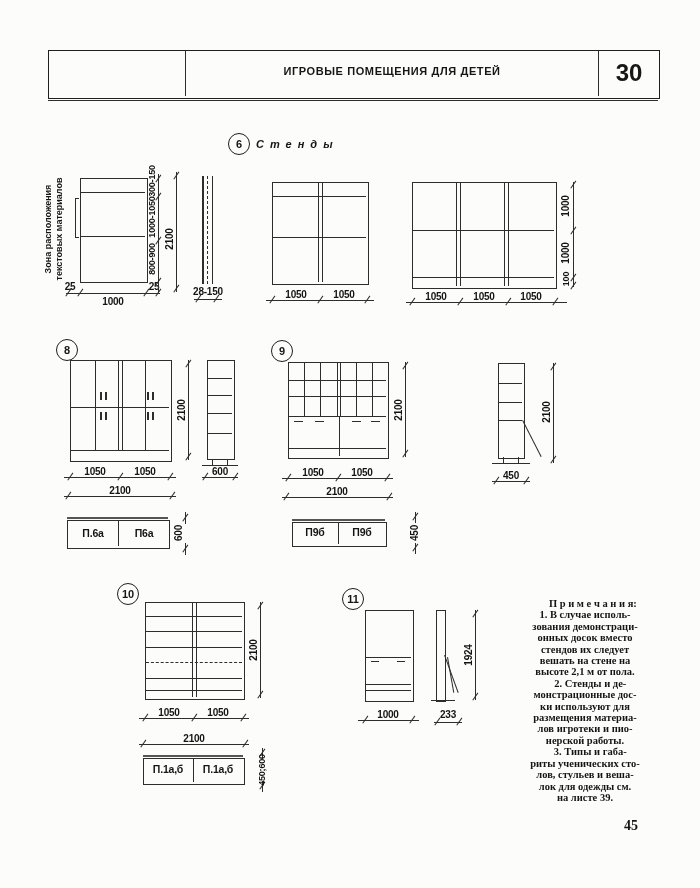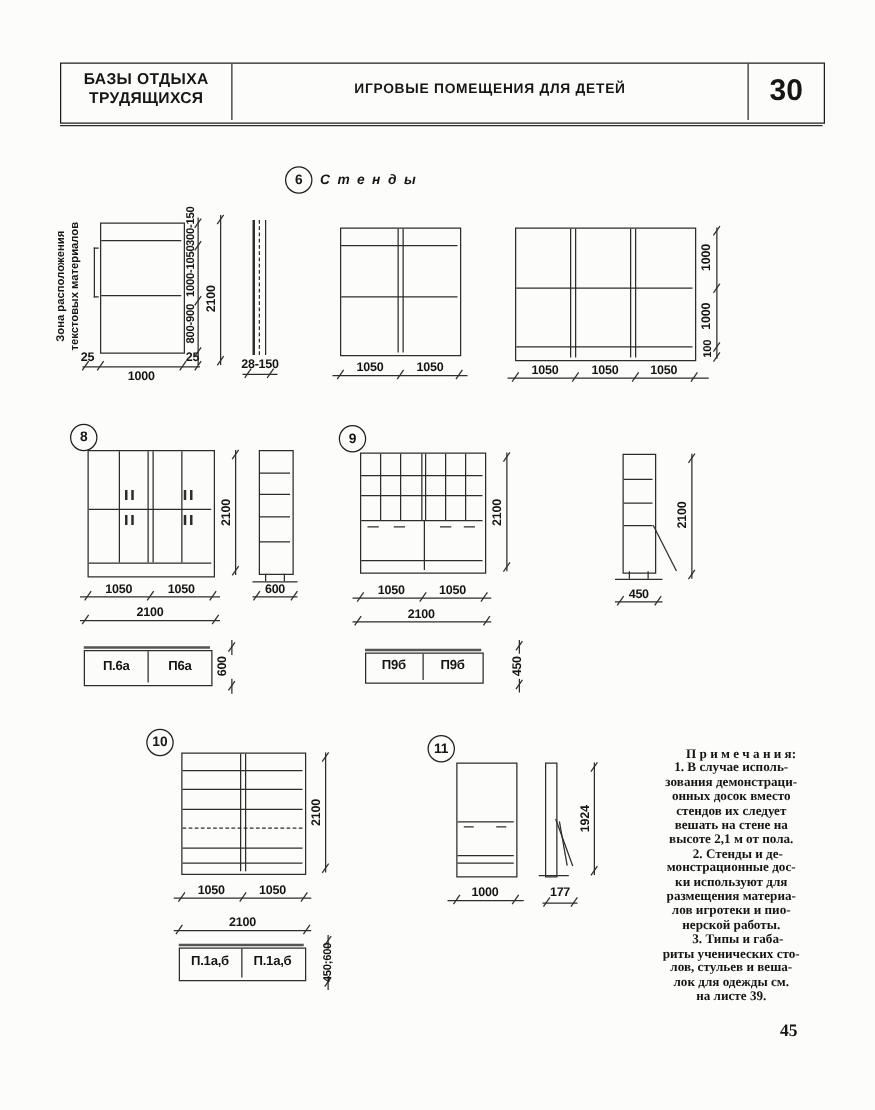--- a/index.html
+++ b/index.html
@@ -39,22 +39,20 @@
 </style>
 </head>
 <body>
 
 <div class="sheet">
 
   <div class="hdr-box"></div>
   <div class="vl" style="left:185px;top:51px;height:45px;"></div>
   <div class="vl" style="left:598px;top:51px;height:45px;"></div>
   <div class="hl" style="left:48px;top:99.5px;width:610px;"></div>
-  <div class="hdr-left">БАЗЫ ОТДЫХА
-ТРУДЯЩИХСЯ</div>
   <div class="hdr-center">ИГРОВЫЕ ПОМЕЩЕНИЯ ДЛЯ ДЕТЕЙ</div>
   <div class="hdr-num">30</div>
 
   <div class="badge" style="left:228px;top:133px;">6</div>
   <div class="ab spaced" style="left:256px;top:138px;font-style:italic;">Стенды</div>
 
   <div class="zone">Зона расположения
 текстовых материалов</div>
   <div class="bx" style="left:80px;top:178px;width:66px;height:103px;"></div>
   <div class="hl" style="left:81px;top:192px;width:64px;"></div>
@@ -288,21 +286,21 @@
   <i class="t" style="left:365px;top:719px;"></i>
   <i class="t" style="left:412px;top:719px;"></i>
   <div class="dl" style="left:370px;top:709px;width:36px;">1000</div>
   <div class="bx" style="left:436px;top:610px;width:8px;height:90px;"></div>
   <div class="dg" style="left:445px;top:655px;width:40px;transform:rotate(70deg);"></div>
   <div class="dg" style="left:448px;top:657px;width:36px;transform:rotate(80deg);"></div>
   <div class="hl" style="left:431px;top:700px;width:24px;"></div>
   <div class="hl" style="left:434px;top:722px;width:28px;"></div>
   <i class="t" style="left:437px;top:721px;"></i>
   <i class="t" style="left:459px;top:721px;"></i>
-  <div class="dl" style="left:430px;top:709px;width:36px;">177</div>
+  <div class="dl" style="left:430px;top:709px;width:36px;">233</div>
   <div class="vl" style="left:475px;top:610px;height:90px;"></div>
   <i class="t" style="left:475px;top:613px;"></i>
   <i class="t" style="left:475px;top:696px;"></i>
   <div class="vt" style="left:453px;top:650px;width:32px;">1924</div>
 
   <div class="notes">      П р и м е ч а н и я:
 1. В случае исполь-
 зования демонстраци-
 онных досок вместо
 стендов их следует

